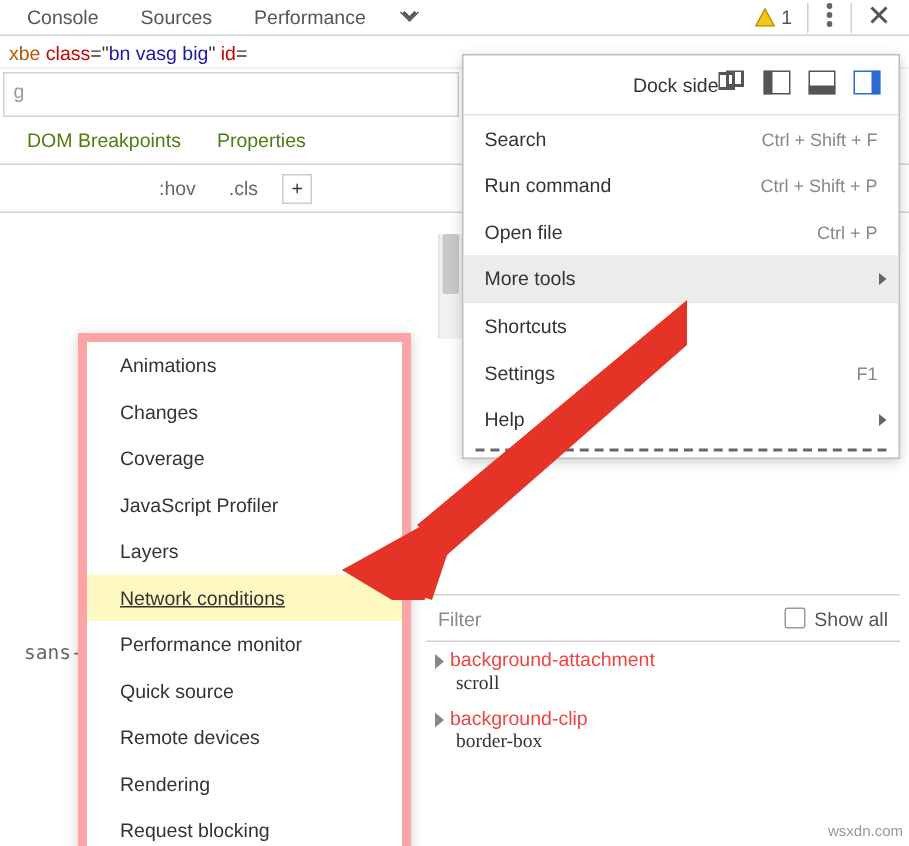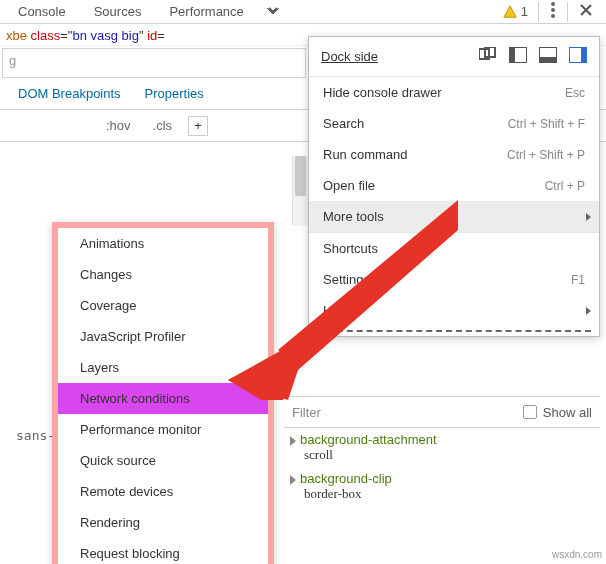--- a/index.html
+++ b/index.html
@@ -19,54 +19,54 @@
   .codeline { font-family: Menlo, Consolas, monospace; font-size: 13px; padding: 4px 6px; color: #333; border-bottom: 1px solid #eee; height: 22px; overflow: hidden; white-space: nowrap; }
   .codeline .t-red { color: #c80000; }
   .codeline .t-blue { color: #1a1aa6; }
   .codeline .t-orange { color: #b35900; }
 
   
   .inputrow { height: 30px; border: 1px solid #d0d0d0; margin: 2px 300px 0 2px; background: #fff; padding: 4px 6px; color: #999; }
 
   
   .subtabs { display: flex; height: 32px; align-items: center; border-bottom: 1px solid #d0d0d0; padding-left: 6px; }
-  .subtabs .sub { padding: 6px 12px; color: #0369a1; }
+  .subtabs .sub { padding: 6px 12px; color: #4d7c0f; }
 
   
   .stylesbar { display: flex; align-items: center; height: 32px; border-bottom: 1px solid #d0d0d0; padding-left: 100px; gap: 10px; font-family: Menlo, Consolas, monospace; }
   .stylesbar .chip { color: #666; padding: 2px 6px; }
   .plus { border: 1px solid #ccc; width: 20px; height: 20px; display: flex; align-items: center; justify-content: center; font-family: sans-serif; }
 
   
   .rules { position: absolute; left: 284px; right: 6px; top: 396px; font-family: Menlo, Consolas, monospace; font-size: 13px; }
   .filterrow { display: flex; align-items: center; justify-content: space-between; border-top: 1px solid #d0d0d0; border-bottom: 1px solid #d0d0d0; height: 32px; padding: 0 8px; color: #888; }
   .filterrow .showall { display: flex; align-items: center; gap: 6px; color: #555; font-family: "Segoe UI", Arial, sans-serif; }
   .checkbox { width: 14px; height: 14px; border: 1px solid #999; border-radius: 2px; display: inline-block; }
   .rule { padding: 4px 6px; }
-  .rule .prop { color: #4d7c0f; }
+  .rule .prop { color: #ef4444; }
   .rule .val { color: #333; display: block; margin-left: 14px; font-family: Liberation Serif, serif; }
   .tri { display: inline-block; width: 0; height: 0; border-top: 5px solid transparent; border-bottom: 5px solid transparent; border-left: 6px solid #888; margin-right: 4px; vertical-align: middle; }
 
   
   .menu { position: absolute; top: 36px; right: 6px; width: 292px; background: #fff; border: 1px solid #bcbcbc; box-shadow: 0 2px 8px rgba(0,0,0,.2); z-index: 20; }
-  .menu .dockrow { display: flex; align-items: center; justify-content: space-between; padding: 10px 12px; text-decoration: underline; }
+  .menu .dockrow { display: flex; align-items: center; justify-content: flex-end; padding: 10px 12px; }
   .dockrow .label { color: #333; }
   .dockicons { display: flex; gap: 12px; align-items: center; }
   .dockicons svg { width: 18px; height: 16px; }
   .menu hr { border: none; border-top: 1px solid #e4e4e4; margin: 0; }
   .mi { display: flex; justify-content: space-between; align-items: center; padding: 8px 14px; color: #333; position: relative; }
   .mi .hint { color: #888; font-size: 12px; }
   .mi.hi { background: #ececec; }
   .submenu-caret { position: absolute; right: 8px; top: 50%; margin-top: -4px; width: 0; height: 0; border-top: 4px solid transparent; border-bottom: 4px solid transparent; border-left: 5px solid #666; }
   .dashsep { border-top: 2px dashed #666; margin: 4px 8px; }
 
   
   .submenu { position: absolute; top: 222px; left: 52px; width: 222px; background: #fff; border: 6px solid #fca5a5; box-shadow: 0 2px 8px rgba(0,0,0,.2); z-index: 30; }
   .submenu .mi { padding: 8px 22px; }
-  .submenu .mi.hi { background: #d946ef; }
+  .submenu .mi.hi { background: #fef9c3; text-decoration: underline; }
 
   
   .arrow { position: absolute; left: 218px; top: 200px; z-index: 40; pointer-events: none; }
 
   .watermark { position: absolute; right: 4px; bottom: 4px; font-size: 10px; color: #999; z-index: 50; }
 
   .scroll-gutter { position: absolute; right: 298px; top: 156px; width: 16px; height: 70px; background: #f1f1f1; border-left: 1px solid #e0e0e0; }
   .scroll-thumb { position: absolute; top: 0; left: 2px; right: 2px; height: 40px; background: #c8c8c8; border-radius: 2px; }
 </style>
 </head>
@@ -145,24 +145,20 @@
             <rect x="0" y="10" width="18" height="6" fill="#555"></rect>
           </svg></span>
       <span><svg viewBox="0 0 18 16">
             <rect x="0" y="0" width="18" height="16" fill="none" stroke="#2b6cd4" stroke-width="2"></rect>
             <rect x="12" y="0" width="6" height="16" fill="#2b6cd4"></rect>
           </svg></span>
     </span>
   </div>
   <hr>
   <div class="mi">
-    <span>Hide console drawer</span>
-    <span class="hint">Esc</span>
-  </div>
-  <div class="mi">
     <span>Search</span>
     <span class="hint">Ctrl + Shift + F</span>
   </div>
   <div class="mi">
     <span>Run command</span>
     <span class="hint">Ctrl + Shift + P</span>
   </div>
   <div class="mi">
     <span>Open file</span>
     <span class="hint">Ctrl + P</span>

